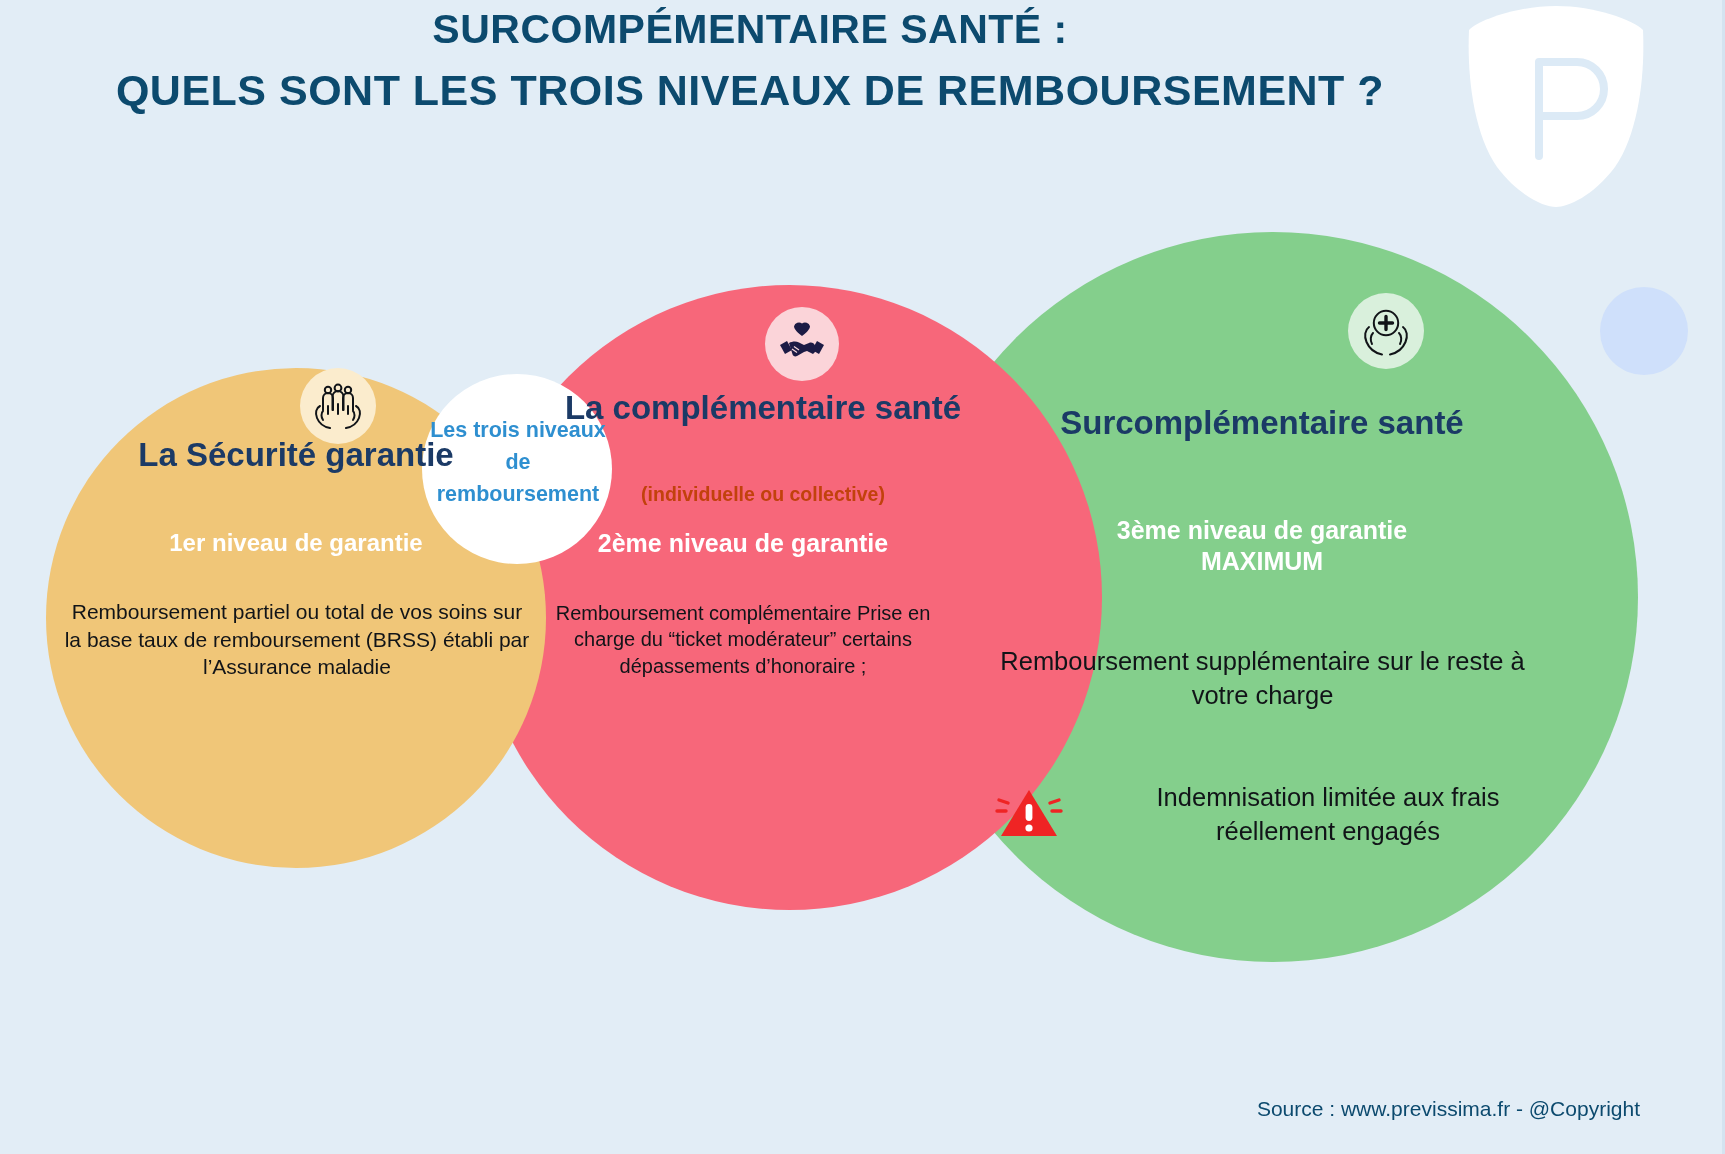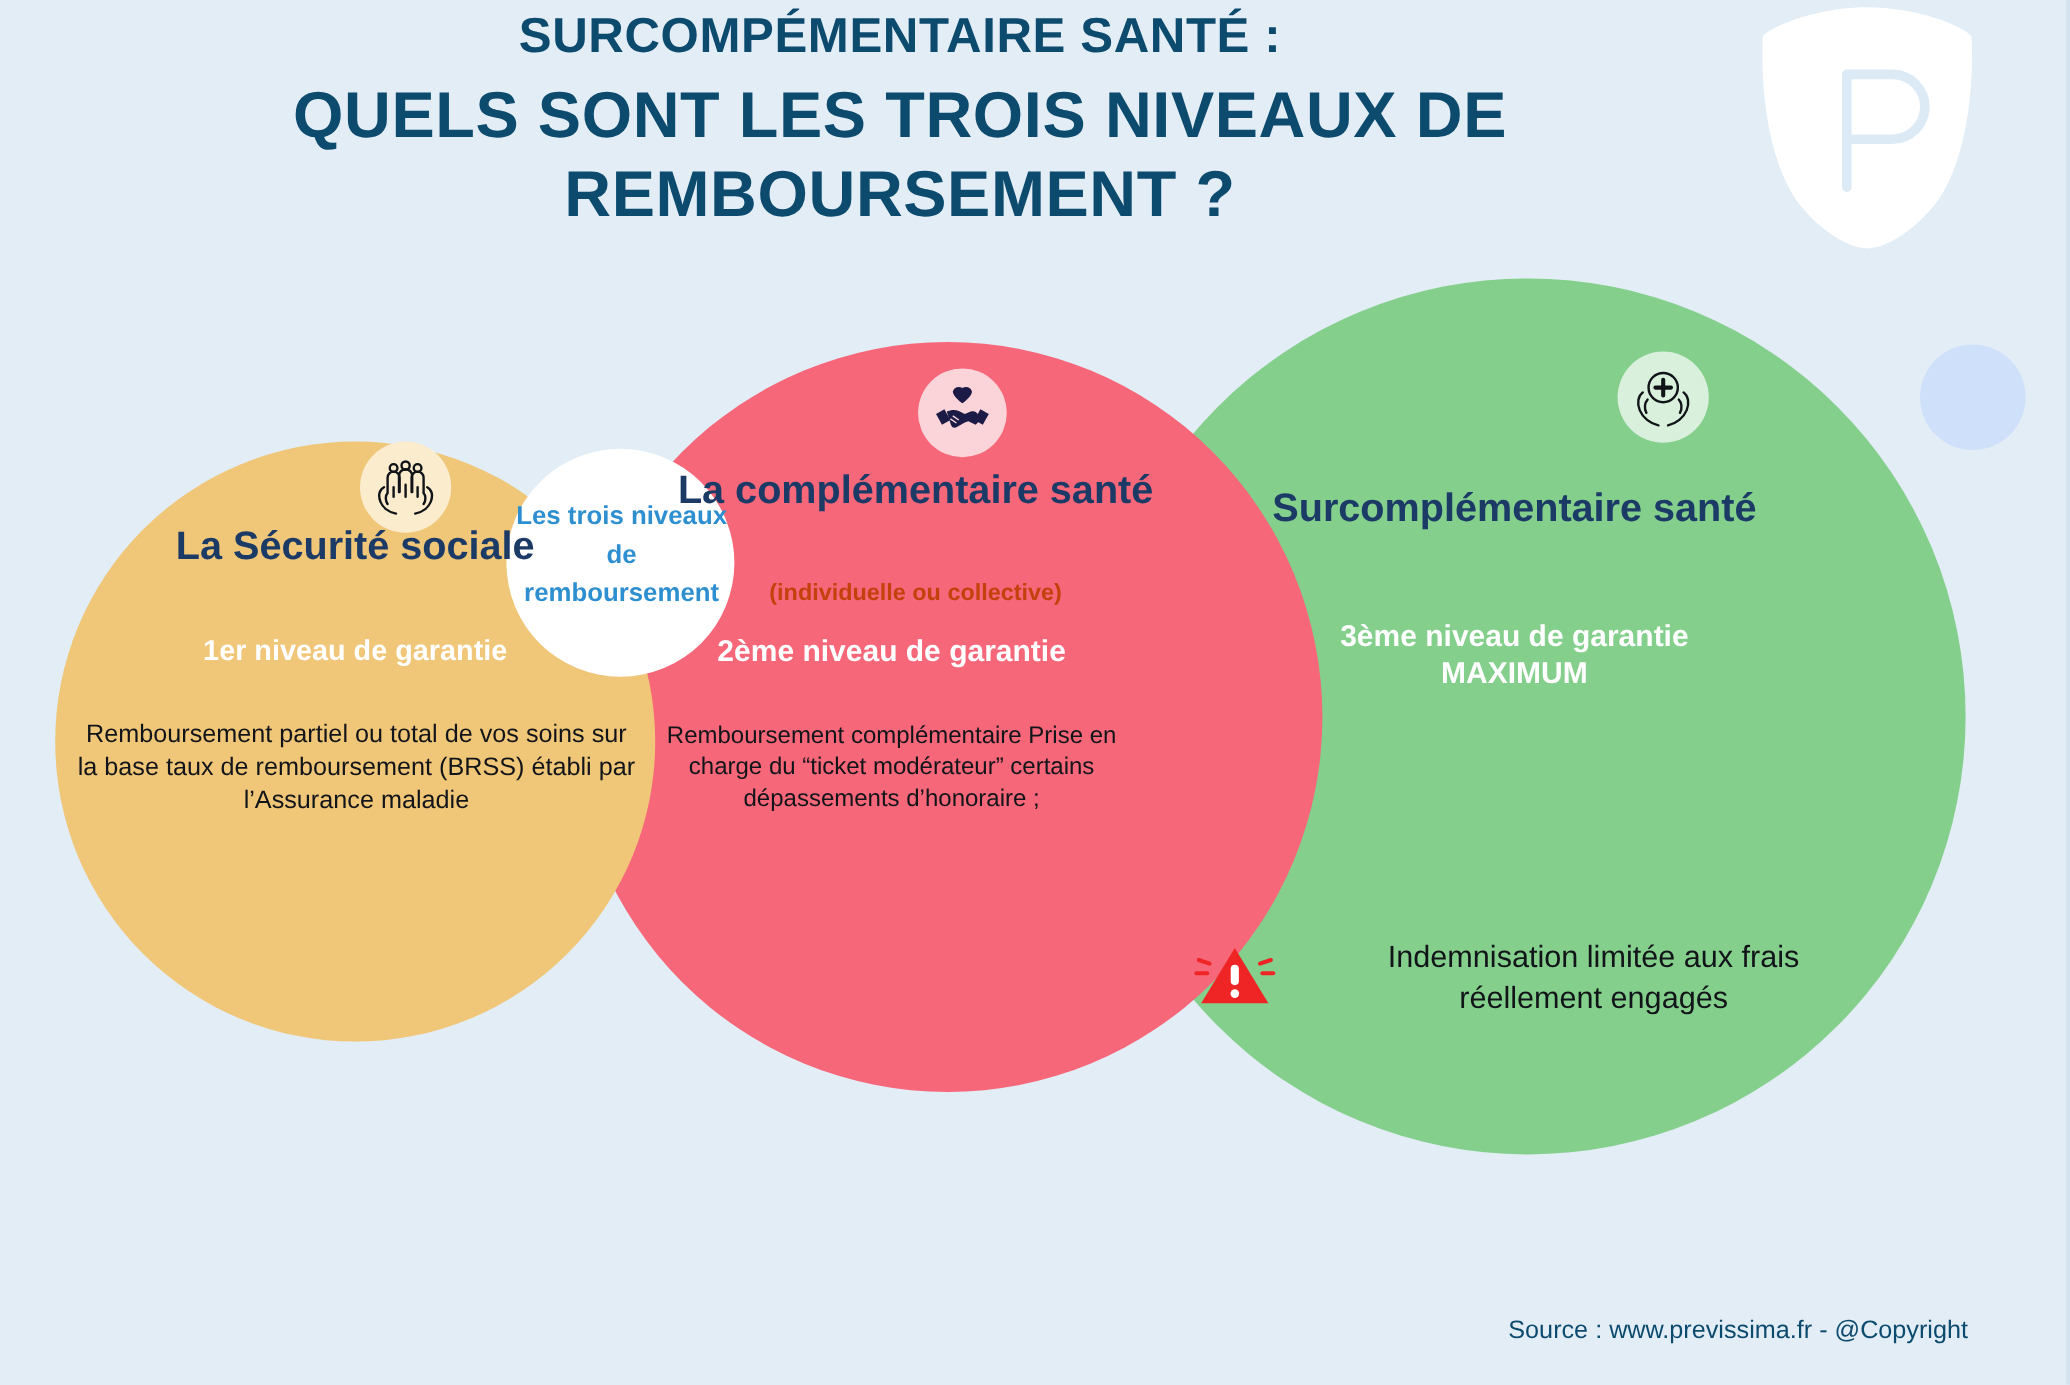--- a/index.html
+++ b/index.html
@@ -33,21 +33,21 @@
     z-index: 8;
   }
   .title-line {
     font-family: "Liberation Sans", sans-serif;
     font-weight: bold;
     color: #0c4a6e;
     letter-spacing: 0.5px;
     line-height: 1.22;
   }
   .title-line.l1 { font-size: 41px; }
-  .title-line.l2 { font-size: 54px; margin-top: 10px; }
+  .title-line.l2 { font-size: 43px; margin-top: 10px; }
 
   
   .logo-shield {
     position: absolute;
     right: 78px;
     top: 4px;
     width: 182px;
     height: 205px;
     z-index: 9;
   }
@@ -271,21 +271,21 @@
     </svg>
   </div>
 
   <div class="deco-dot"></div>
 
   <div class="circle circle-green"></div>
   <div class="circle circle-pink"></div>
   <div class="circle circle-orange"></div>
   <div class="circle circle-white"></div>
 
-  <div class="txt heading orange-title">La Sécurité sociale</div>
+  <div class="txt heading orange-title">La Sécurité garantie</div>
   <div class="txt level orange-level">1er niveau de garantie</div>
   <div class="txt body-txt orange-body">Remboursement partiel ou total de vos soins sur la base taux de remboursement (BRSS) établi par l’Assurance maladie</div>
 
   <div class="icon-badge badge-hands">
     <svg width="56" height="56" viewBox="0 0 56 56" xmlns="http://www.w3.org/2000/svg">
       <g fill="none" stroke="#111418" stroke-width="2" stroke-linecap="round" stroke-linejoin="round">
         <circle cx="18" cy="12" r="3.2"></circle>
         <circle cx="28" cy="10" r="3.4"></circle>
         <circle cx="38" cy="12" r="3.2"></circle>
         <path d="M13 32 L13 20 A5 5 0 0 1 23 20 L23 32"></path>
@@ -322,20 +322,21 @@
         <path d="M18 28.5 L23 32" stroke="#f7d9de" stroke-width="1.2"></path>
       </g>
     </svg>
   </div>
 
   <div class="txt heading green-title">Surcomplémentaire santé</div>
   <div class="txt level green-level">
     <div>3ème niveau de garantie</div>
     <div>MAXIMUM</div>
   </div>
+  <div class="txt body-txt green-body">Remboursement supplémentaire sur le reste à votre charge</div>
 
   <div class="txt green-warning">
     <span>
       <svg width="74" height="66" viewBox="0 0 74 66" xmlns="http://www.w3.org/2000/svg">
         <g stroke="#ef2424" stroke-width="3.4" stroke-linecap="round">
           <line x1="7" y1="20" x2="16" y2="23"></line>
           <line x1="5" y1="31" x2="14" y2="31"></line>
           <line x1="67" y1="20" x2="58" y2="23"></line>
           <line x1="69" y1="31" x2="60" y2="31"></line>
         </g>

